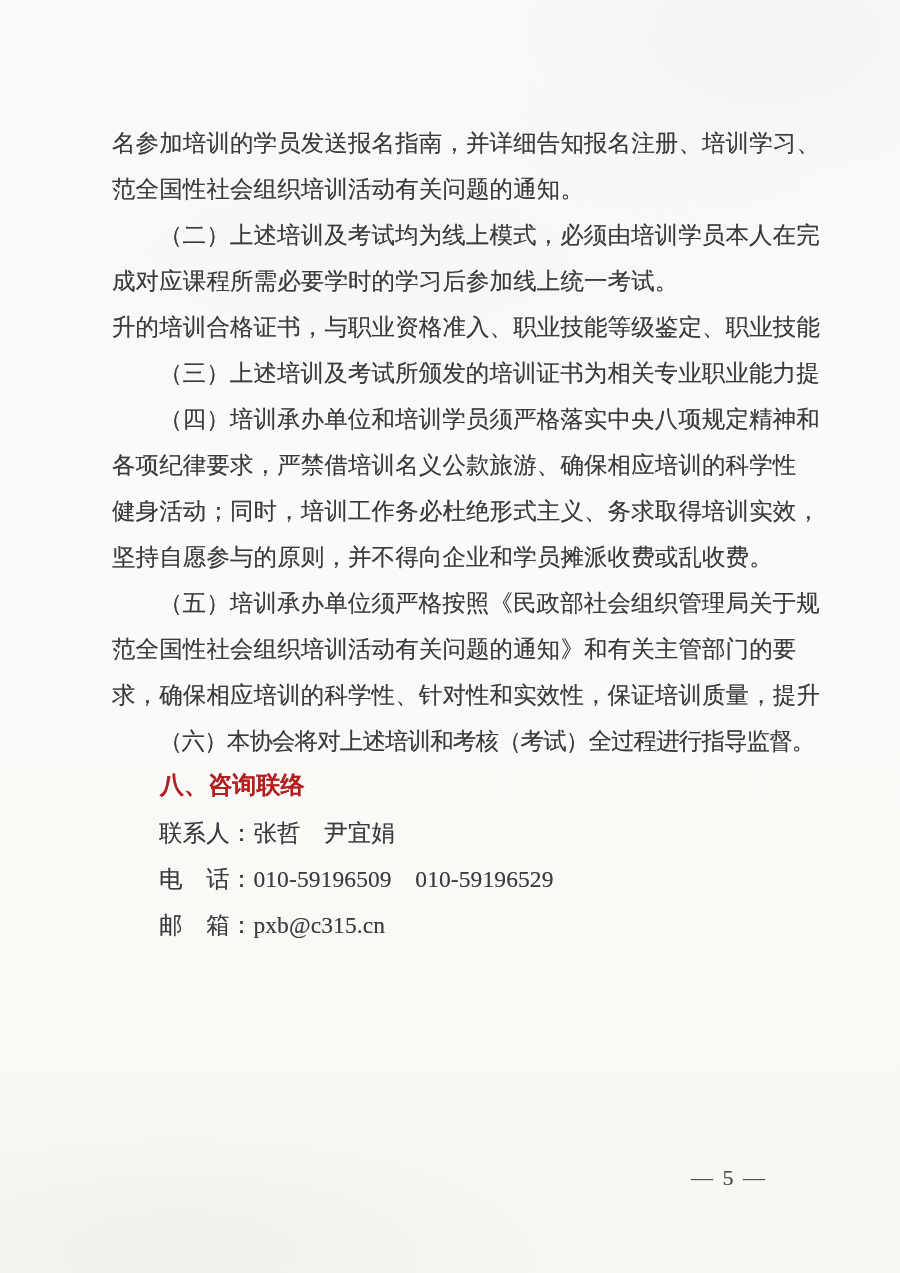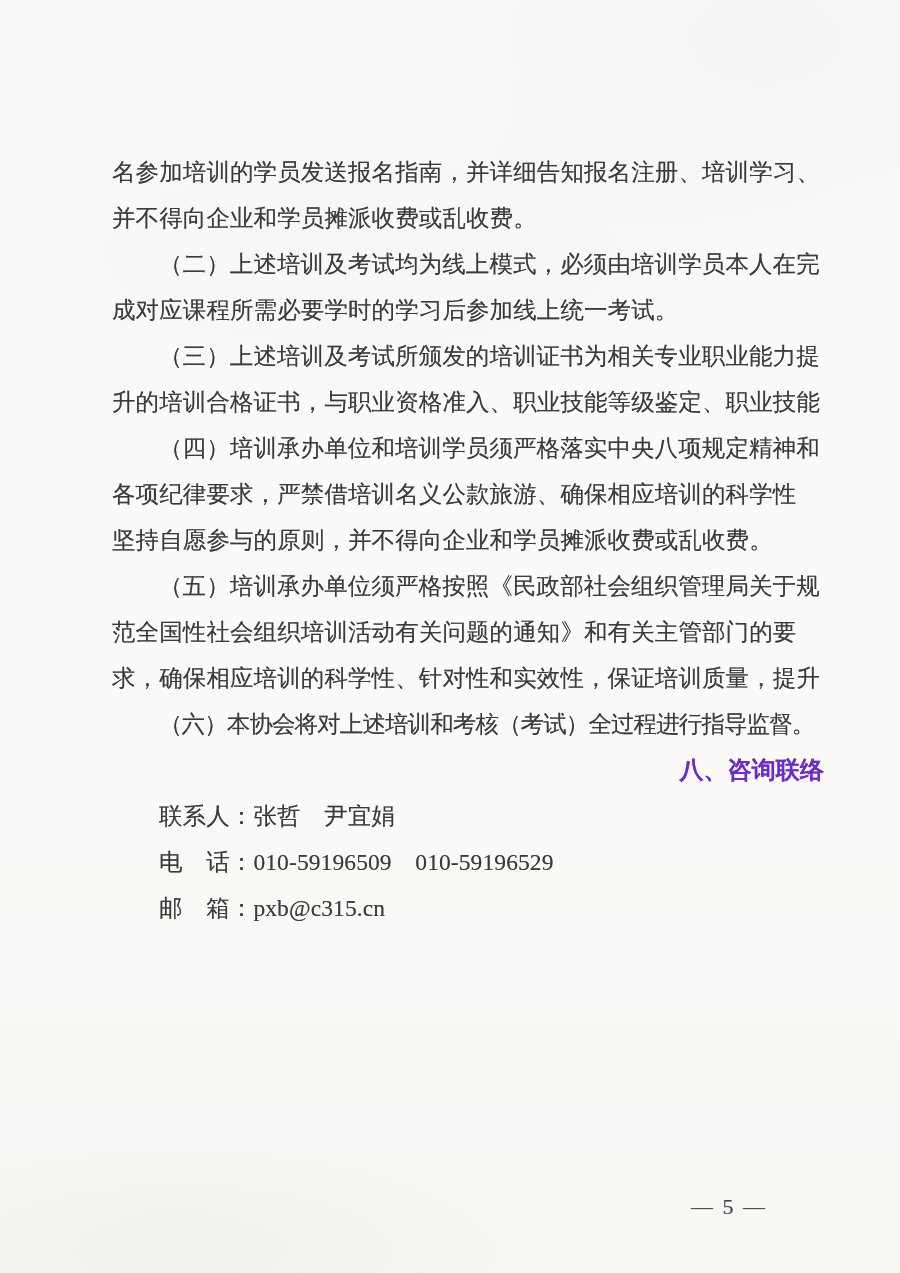--- a/index.html
+++ b/index.html
@@ -16,21 +16,20 @@
     
     background-image:
       radial-gradient(ellipse 600px 200px at 20% 98%, rgba(205,205,200,0.18), rgba(205,205,200,0) 70%),
       radial-gradient(ellipse 500px 300px at 85% 3%, rgba(220,222,228,0.22), rgba(220,222,228,0) 70%),
       radial-gradient(ellipse 700px 250px at 40% 20%, rgba(228,228,232,0.15), rgba(228,228,232,0) 75%),
       linear-gradient(180deg, #fafafb 0%, #fbfaf8 55%, #f7f7f4 100%);
   }
   .page {
     position: absolute;
     inset: 0;
-    margin-top: 29px;
   }
   .text-column {
     position: absolute;
     left: 112px;
     top: 120px;
     width: 712px;
     color: #3b3b3b;
     font-size: 23.5px;
     line-height: 46px;
     text-shadow: 0 0 0.5px rgba(70,70,70,0.55);
@@ -41,50 +40,50 @@
     letter-spacing: 0.1px;
   }
   .line.indent {
     text-indent: 2em;
   }
   .line.tight {
     letter-spacing: -0.9px;
   }
   .line.heading {
     font-weight: 700;
-    font-family: Liberation Sans, sans-serif;
-    color: #6d28d9;
+    font-family: Liberation Mono, monospace;
+    color: #b91c1c;
     font-size: 24px;
-    text-align: right;
   }
   .page-number {
     position: absolute;
     top: 1163px;
     right: 133px;
     font-size: 22px;
     line-height: 30px;
     color: #4a4a4a;
     letter-spacing: 2px;
     white-space: nowrap;
     text-shadow: 0 0 0.5px rgba(80,80,80,0.5);
   }
 </style>
 </head>
 <body>
 
 <div class="page">
   <div class="text-column">
     <div class="line">名参加培训的学员发送报名指南，并详细告知报名注册、培训学习、</div>
-    <div class="line">并不得向企业和学员摊派收费或乱收费。</div>
+    <div class="line">范全国性社会组织培训活动有关问题的通知。</div>
     <div class="line indent">（二）上述培训及考试均为线上模式，必须由培训学员本人在完</div>
     <div class="line">成对应课程所需必要学时的学习后参加线上统一考试。</div>
+    <div class="line">升的培训合格证书，与职业资格准入、职业技能等级鉴定、职业技能</div>
     <div class="line indent">（三）上述培训及考试所颁发的培训证书为相关专业职业能力提</div>
-    <div class="line">升的培训合格证书，与职业资格准入、职业技能等级鉴定、职业技能</div>
     <div class="line indent">（四）培训承办单位和培训学员须严格落实中央八项规定精神和</div>
     <div class="line">各项纪律要求，严禁借培训名义公款旅游、确保相应培训的科学性</div>
+    <div class="line">健身活动；同时，培训工作务必杜绝形式主义、务求取得培训实效，</div>
     <div class="line">坚持自愿参与的原则，并不得向企业和学员摊派收费或乱收费。</div>
     <div class="line indent">（五）培训承办单位须严格按照《民政部社会组织管理局关于规</div>
     <div class="line">范全国性社会组织培训活动有关问题的通知》和有关主管部门的要</div>
     <div class="line">求，确保相应培训的科学性、针对性和实效性，保证培训质量，提升</div>
     <div class="line indent tight">（六）本协会将对上述培训和考核（考试）全过程进行指导监督。</div>
     <div class="line indent heading">八、咨询联络</div>
     <div class="line indent">联系人：张哲　尹宜娟</div>
     <div class="line indent">电　话：010-59196509　010-59196529</div>
     <div class="line indent">邮　箱：pxb@c315.cn</div>
   </div>

